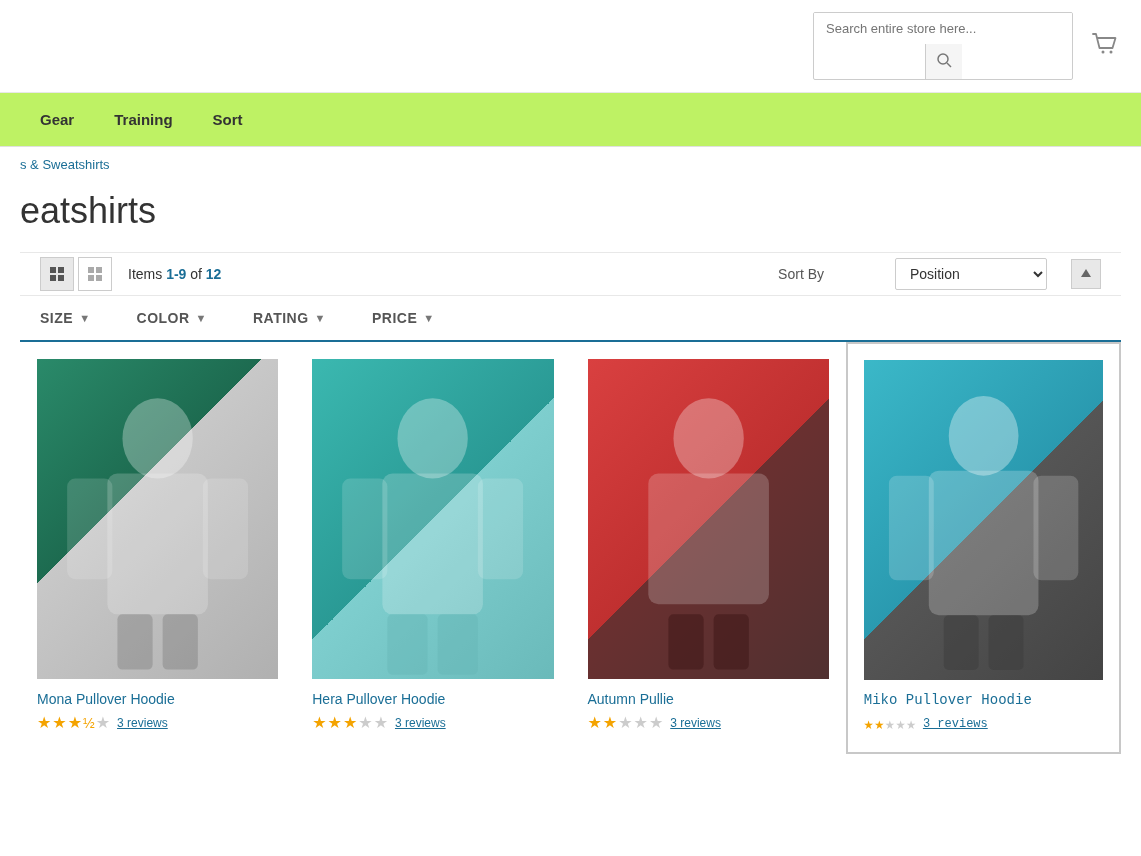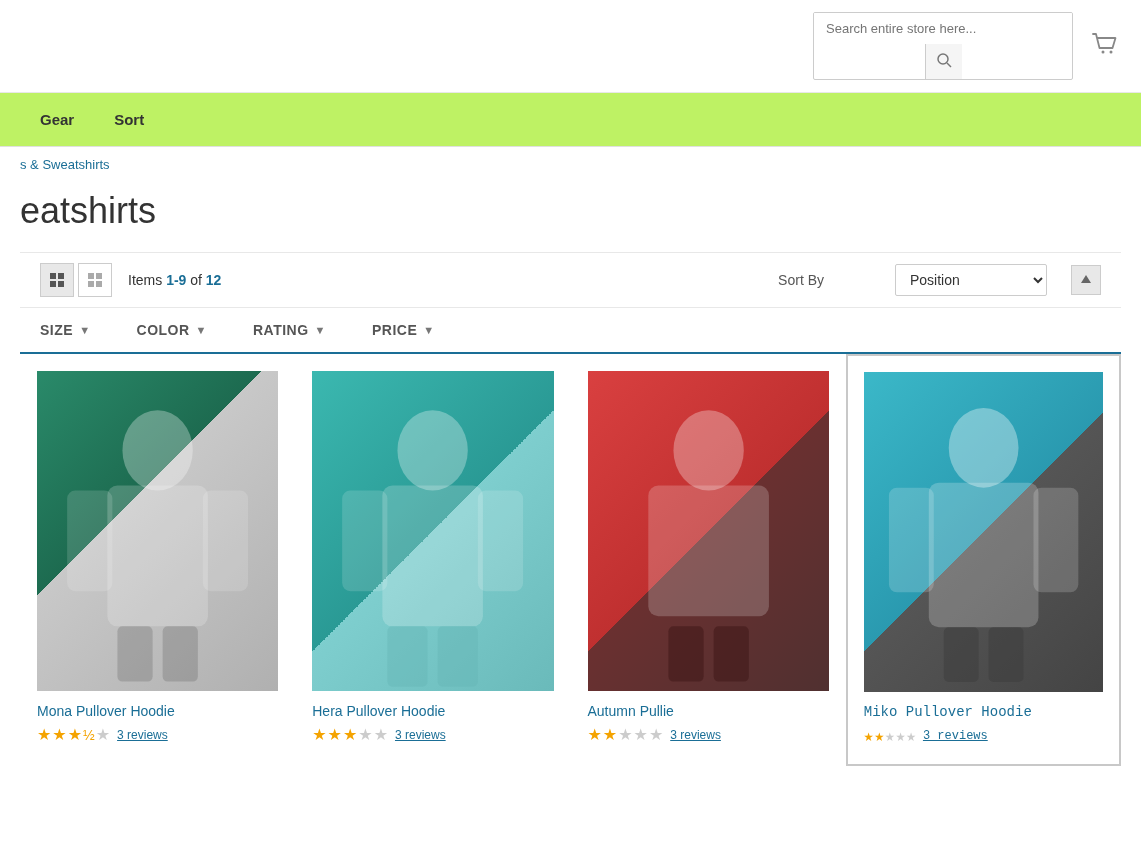--- a/index.html
+++ b/index.html
@@ -75,21 +75,21 @@
       padding: 8px 20px 20px 20px;
       font-size: 36px;
       font-weight: normal;
       color: #333;
     }
 
     
     .toolbar {
       display: flex;
       align-items: center;
-      padding: 10px 20px;
+      padding: 4px 20px;
       border-top: 1px solid #e8e8e8;
       border-bottom: 1px solid #e8e8e8;
       margin: 0 20px;
     }
     .view-toggles { display: flex; gap: 4px; margin-right: 16px; }
     .view-btn {
       width: 34px;
       height: 34px;
       border: 1px solid #ccc;
       background: #fff;
@@ -223,20 +223,21 @@
     <svg class="cart-svg" viewBox="0 0 32 32" fill="none">
       <path d="M4 6h3l3.5 14h13l3-10H9" stroke="#888" stroke-width="1.8" stroke-linecap="round" stroke-linejoin="round"></path>
       <circle cx="14" cy="24" r="1.5" fill="#888"></circle>
       <circle cx="22" cy="24" r="1.5" fill="#888"></circle>
     </svg>
   </div>
 </div>
 
 <nav class="main-nav">
   <a class="nav-item" href="#">Gear</a>
+  <a class="nav-item" href="#">Training</a>
   <a class="nav-item" href="#">Sort</a>
 </nav>
 
 <div class="breadcrumb">
   <a href="#">s &amp; Sweatshirts</a>
 </div>
 
 <h1 class="page-title">eatshirts</h1>
 
 <div class="toolbar">

